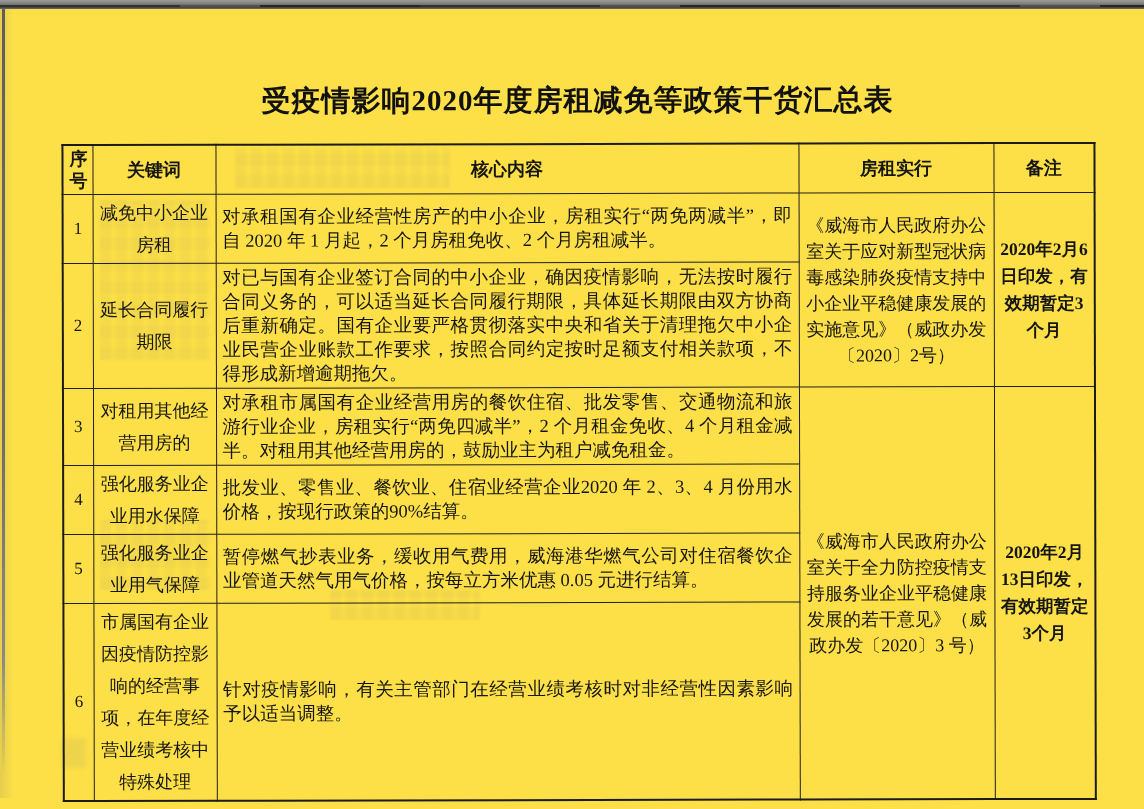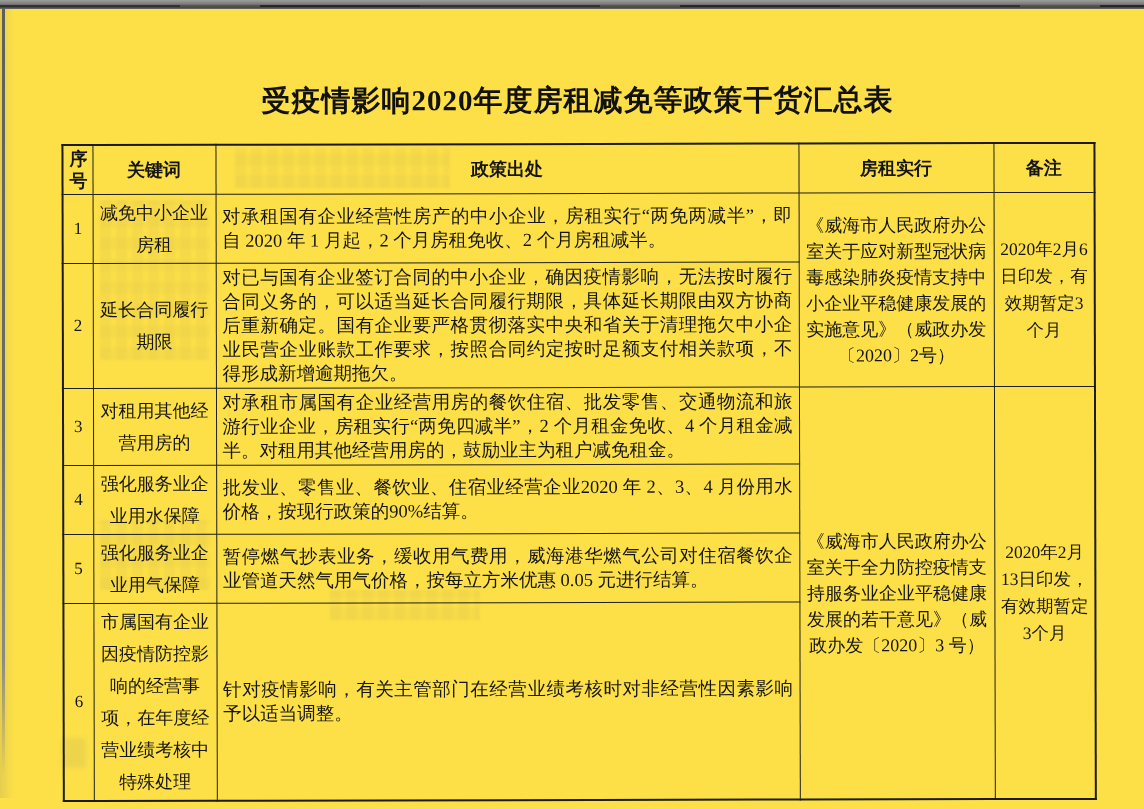--- a/index.html
+++ b/index.html
@@ -83,20 +83,21 @@
     padding:3px 10px;
   }
   td.source{
     text-align:center;font-size:18px;line-height:26px;
     padding:2px 5px;
     margin-top:40px;
   }
   td.note{
     text-align:center;font-size:17.5px;line-height:27px;
     padding:2px 4px;
+    font-weight:bold;
   }
   .h-header{height:45px;}
   .h-r1{height:62px;}
   .h-r2{height:123px;}
   .h-r3{height:77px;}
   .h-r4{height:60px;}
   .h-r5{height:57px;}
   .h-r6{height:143px;}
 </style>
 </head>
@@ -121,21 +122,21 @@
         <col style="width:30px">
         <col style="width:123px">
         <col style="width:583px">
         <col style="width:195px">
         <col style="width:101px">
       </colgroup>
       <thead>
         <tr class="h-header">
           <th>序号</th>
           <th>关键词</th>
-          <th>政策出处</th>
+          <th>核心内容</th>
           <th>房租实行</th>
           <th>备注</th>
         </tr>
       </thead>
       <tbody>
         <tr class="h-r1">
           <td class="no">1</td>
           <td class="keyword">减免中小企业房租</td>
           <td class="body">对承租国有企业经营性房产的中小企业，房租实行“两免两减半”，即自 2020 年 1 月起，2 个月房租免收、2 个月房租减半。</td>
           <td class="source" rowspan="2">《威海市人民政府办公室关于应对新型冠状病毒感染肺炎疫情支持中小企业平稳健康发展的实施意见》（威政办发〔2020〕2号）</td>

